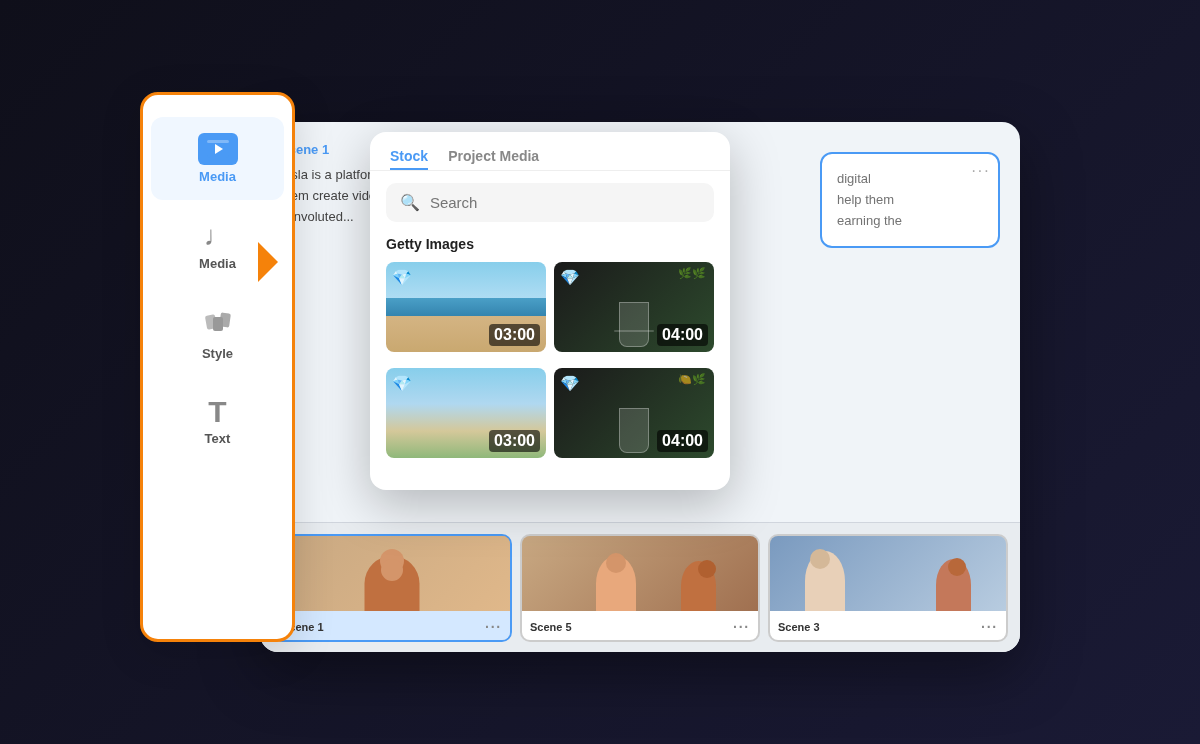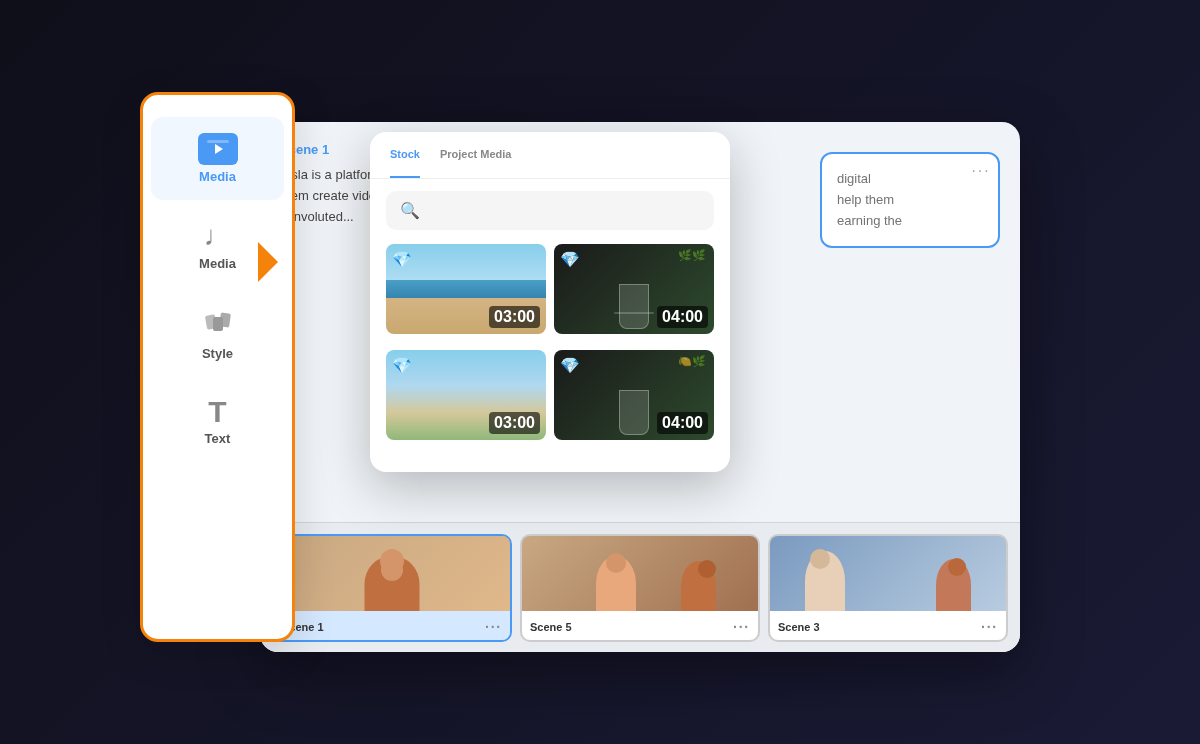--- a/index.html
+++ b/index.html
@@ -256,22 +256,22 @@
 
     .popup-tabs {
       display: flex;
       padding: 16px 20px 0;
       gap: 20px;
       border-bottom: 1px solid #eee;
       margin-bottom: 12px;
     }
 
     .popup-tab {
-      padding-bottom: 16px;
-      font-size: 11px;
+      padding-bottom: 4px;
+      font-size: 14px;
       font-weight: 600;
       cursor: pointer;
       border-bottom: 2px solid transparent;
       color: #888;
     }
 
     .popup-tab.active {
       color: #4a9af5;
       border-bottom-color: #4a9af5;
     }
@@ -507,22 +507,24 @@
 
   <div class="stock-popup">
 
     <div class="popup-tabs">
       <div class="popup-tab active">Stock</div>
       <div class="popup-tab">Project Media</div>
     </div>
 
     <div class="search-bar">
       <span class="search-icon-wrap">🔍</span>
-    </div>
-
+      <input class="search-input" type="text" placeholder="Search" style="">
+    </div>
+
+    <div class="section-title">Getty Images</div>
     <div class="media-grid">
 
       <div class="media-thumb">
         <div class="beach-sky"></div>
         <div class="beach-water"></div>
         <div class="beach-sand"></div>
         <span class="gem-badge">💎</span>
         <span class="duration-badge">03:00</span>
       </div>
 

